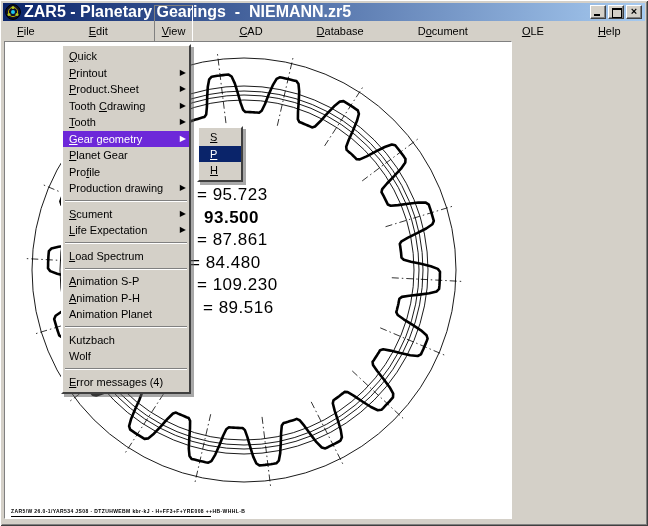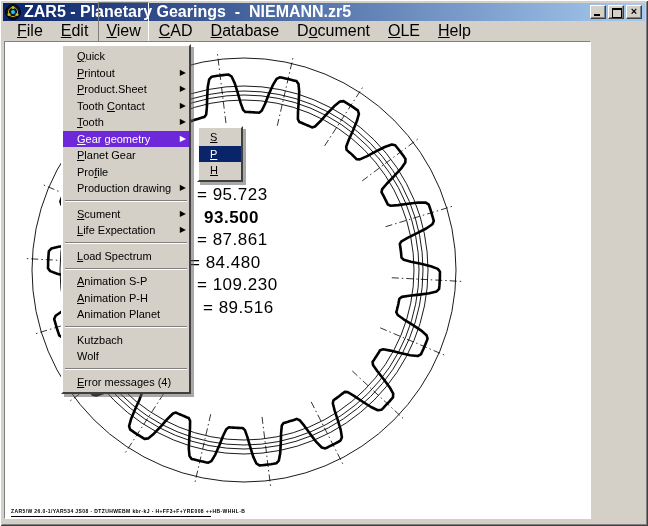--- a/index.html
+++ b/index.html
@@ -23,51 +23,51 @@
   .tbtn{
     width:16px;height:14px;background:#d4d0c8;position:relative;
     border:1px solid;border-color:#ffffff #404040 #404040 #ffffff;
     box-shadow:inset -1px -1px 0 #808080;
     font-size:11px;font-weight:bold;line-height:11px;text-align:center;color:#000;
   }
   .tbtn.min::after{content:"";position:absolute;left:3px;bottom:2px;width:6px;height:2px;background:#000;}
   .tbtn.max::after{content:"";position:absolute;left:3px;top:2px;width:8px;height:7px;border:1px solid #000;border-top-width:2px;}
   .menubar{
     position:absolute;left:3px;top:21px;right:3px;height:20px;
-    display:flex;align-items:center;font-size:16px;color:#000;padding-left:6px;
+    display:flex;align-items:center;font-size:11px;color:#000;padding-left:6px;gap:36px;
   }
   .mb-item{padding:2px 8px;margin-right:2px;white-space:nowrap;}
   .mb-item.pressed{
     border:1px solid;border-color:#808080 #ffffff #ffffff #808080;
     padding:19px 7px;
   }
   .u{text-decoration:underline;}
   .client{
-    position:absolute;left:4px;top:41px;width:587px;height:478px;background:#ffffff;
+    position:absolute;left:4px;top:41px;width:508px;height:478px;background:#ffffff;
     border:1px solid;border-color:#808080 #ffffff #ffffff #808080;overflow:hidden;
   }
   .client svg{position:absolute;left:0;top:0;}
   .gearvalue{
     position:absolute;font-size:17px;color:#000;letter-spacing:0.5px;white-space:pre;
     font-family:"Liberation Sans",sans-serif;
   }
   .v0{left:192px;top:143px;} .v1{left:199px;top:166px;font-weight:bold;} .v2{left:192px;top:188px;}
   .v3{left:185px;top:211px;} .v4{left:192px;top:233px;} .v5{left:198px;top:256px;}
   .microtext{
     position:absolute;left:6px;top:466px;font-size:5px;letter-spacing:0.4px;color:#000;
     white-space:nowrap;font-weight:bold;transform-origin:0 0;
   }
   .microrule{position:absolute;left:6px;top:474px;width:200px;height:1px;background:#000;}
   .menu{
     position:absolute;left:61px;top:44px;width:130px;background:#d4d0c8;z-index:10;
     border:2px solid;border-color:#ffffff #404040 #404040 #ffffff;
     box-shadow:3px 3px 0 rgba(96,96,96,0.55);
     padding:2px 0;font-size:11px;color:#000;
   }
-  .mi{position:relative;height:16.5px;line-height:16.5px;padding-left:14px;white-space:nowrap;}
+  .mi{position:relative;height:16.5px;line-height:16.5px;padding-left:6px;white-space:nowrap;}
   .mi .arrow{position:absolute;right:3px;top:0;font-size:8px;line-height:16.5px;}
   .mi.hl{background:#6d28d9;color:#fff;}
   .msep{height:9px;display:flex;align-items:center;padding:0 2px;}
   .msep::before{content:"";flex:1;height:0;border-top:1px solid #808080;border-bottom:1px solid #ffffff;}
   .submenu{
     position:absolute;left:197px;top:126px;width:46px;background:#d4d0c8;z-index:11;
     border:2px solid;border-color:#ffffff #404040 #404040 #ffffff;
     box-shadow:3px 3px 0 rgba(96,96,96,0.55);
     padding:1px 0;font-size:11px;color:#000;
   }
@@ -141,21 +141,21 @@
     <div class="gearvalue v4">= 109.230</div>
     <div class="gearvalue v5">= 89.516</div>
     <div class="microtext">ZAR5/W 26.0-1/YAR534 JS08 - DTZUHWEBM  kbr-kJ - H+FF3+F+YRE008 ++HB-WHHL-B</div>
     <div class="microrule"></div>
   </div>
 
   <div class="menu">
     <div class="mi"><span></span><span class="u">Q</span><span>uick</span></div>
     <div class="mi"><span></span><span class="u">P</span><span>rintout</span><span class="arrow">▶</span></div>
     <div class="mi"><span></span><span class="u">P</span><span>roduct.Sheet</span><span class="arrow">▶</span></div>
-    <div class="mi"><span>Tooth </span><span class="u">C</span><span>ontact</span><span class="arrow">▶</span></div>
+    <div class="mi"><span>Tooth </span><span class="u">C</span><span>drawing</span><span class="arrow">▶</span></div>
     <div class="mi"><span></span><span class="u">T</span><span>ooth</span><span class="arrow">▶</span></div>
     <div class="mi hl"><span></span><span class="u">G</span><span>ear geometry</span><span class="arrow">▶</span></div>
     <div class="mi"><span></span><span class="u">P</span><span>lanet Gear</span></div>
     <div class="mi"><span>Pro</span><span class="u">f</span><span>ile</span></div>
     <div class="mi"><span>Production drawing</span><span class="u"></span><span></span><span class="arrow">▶</span></div>
     <div class="msep"></div>
     <div class="mi"><span></span><span class="u">S</span><span>cument</span><span class="arrow">▶</span></div>
     <div class="mi"><span></span><span class="u">L</span><span>ife Expectation</span><span class="arrow">▶</span></div>
     <div class="msep"></div>
     <div class="mi"><span></span><span class="u">L</span><span>oad Spectrum</span></div>

